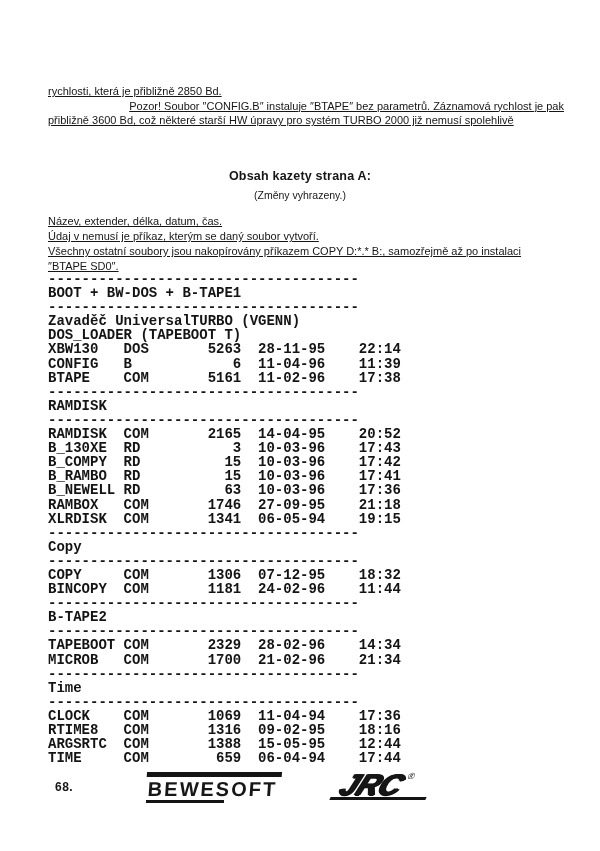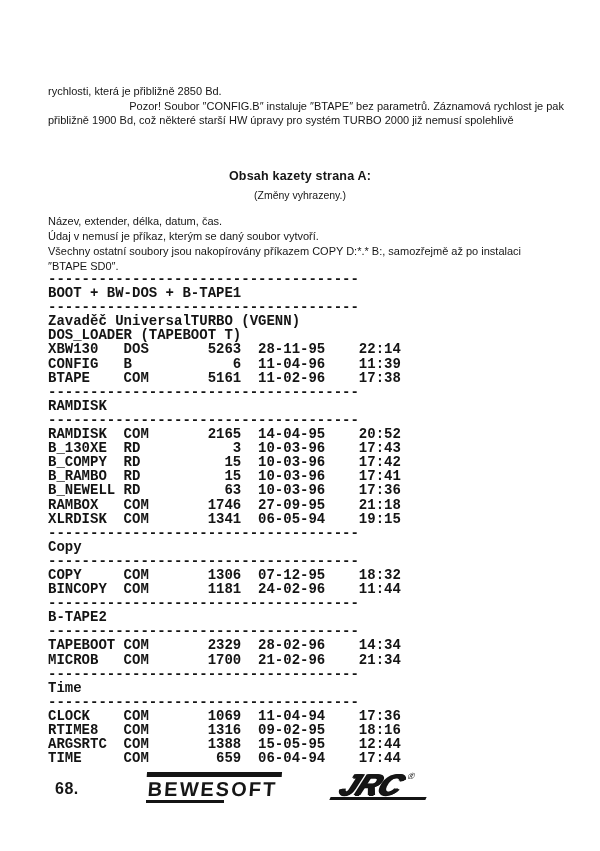--- a/index.html
+++ b/index.html
@@ -3,39 +3,39 @@
 <meta charset="utf-8">
 <style>
   html,body{margin:0;padding:0;background:#e8e8e8;}
   .page{
     position:relative;width:600px;height:851px;margin:0 auto;
     background:#ffffff;color:#161616;overflow:hidden;
     font-family:"Liberation Sans",sans-serif;
   }
   
   .intro{position:absolute;left:48px;top:84px;width:516px;font-size:11px;line-height:14.6px;}
-  .bline{white-space:nowrap;}
+  .bline{white-space:nowrap;text-decoration:underline;}
   .indent{text-indent:48px;text-align:right;}
   
   .heading{position:absolute;left:0;top:169px;width:600px;text-align:center;}
   .h-title{font-weight:bold;font-size:12.5px;letter-spacing:0.2px;}
   .h-sub{font-size:10.5px;margin-top:6px;}
   
   .notes{position:absolute;left:48px;top:214px;width:516px;font-size:11px;line-height:15px;}
   
   .listing{
     position:absolute;left:48px;top:272px;width:420px;
     font-family:"Liberation Mono","DejaVu Sans Mono",monospace;
     font-size:14px;line-height:14.1px;font-weight:bold;
     white-space:pre;color:#141414;
   }
   .mline{height:14.1px;overflow:hidden;}
   
   .footer{position:absolute;left:0;top:768px;width:600px;height:50px;}
-  .pageno{position:absolute;left:55px;top:12px;font-size:16px;font-weight:bold;letter-spacing:0.5px;}
+  .pageno{position:absolute;left:55px;top:12px;font-size:12px;font-weight:bold;letter-spacing:0.5px;}
   .logo-bew{
     position:absolute;left:146px;top:4px;display:inline-block;
   }
   .bew-text{
     display:block;border-top:5px solid #141414;padding:1px 4px 2px 2px;
     font-weight:bold;font-size:20px;letter-spacing:2px;line-height:22px;
     transform:skewX(-4deg);
   }
   .bew-underbar{
     position:absolute;left:0;bottom:-1px;width:78px;height:3px;background:#141414;
@@ -54,21 +54,21 @@
   .jrc-reg{font-size:9px;font-style:normal;vertical-align:16px;letter-spacing:0;margin-left:2px;}
 </style>
 </head>
 <body>
 
 <div class="page">
 
   <div class="intro">
     <div class="bline">rychlosti, která je přibližně 2850 Bd.</div>
     <div class="bline indent">Pozor! Soubor ″CONFIG.B″ instaluje ″BTAPE″ bez parametrů. Záznamová rychlost je pak</div>
-    <div class="bline">přibližně 1900 Bd, což některé starší HW úpravy pro systém TURBO 2000 již nemusí spolehlivě</div>
+    <div class="bline">přibližně 3600 Bd, což některé starší HW úpravy pro systém TURBO 2000 již nemusí spolehlivě</div>
   </div>
 
   <div class="heading">
     <div class="h-title">Obsah kazety strana A:</div>
     <div class="h-sub">(Změny vyhrazeny.)</div>
   </div>
 
   <div class="notes">
     <div class="bline">Název, extender, délka, datum, čas.</div>
     <div class="bline">Údaj v nemusí je příkaz, kterým se daný soubor vytvoří.</div>

